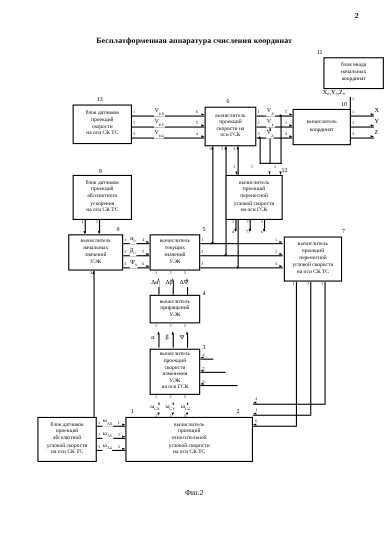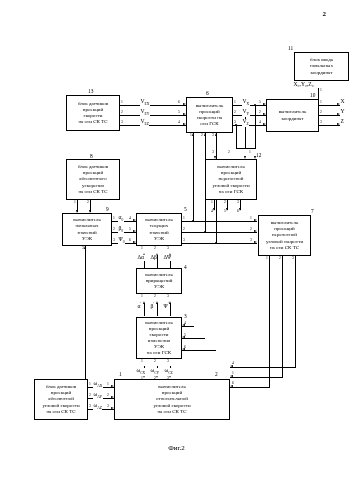--- a/index.html
+++ b/index.html
@@ -114,20 +114,21 @@
     border-radius: 50%;
     z-index: 4;
   }
 </style>
 </head>
 <body>
 
 <div id="page">
 
   <div class="pagenum">2</div>
+  <div class="title">Бесплатформенная аппаратура счисления координат</div>
 
   <div class="num" style="left:288px; top:45px;">11</div>
   <div class="blk" style="left:294px; top:52px; width:55px; height:29px;">
     <div>
       <span>блок ввода</span>
       <span>начальных</span>
       <span>координат</span>
     </div>
   </div>
   <div class="sig" style="left:293px; top:82px;">X₀,Y₀,Z₀</div>

